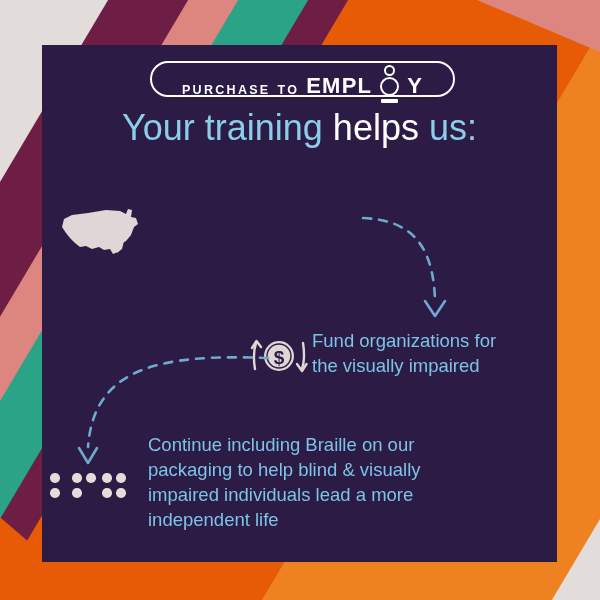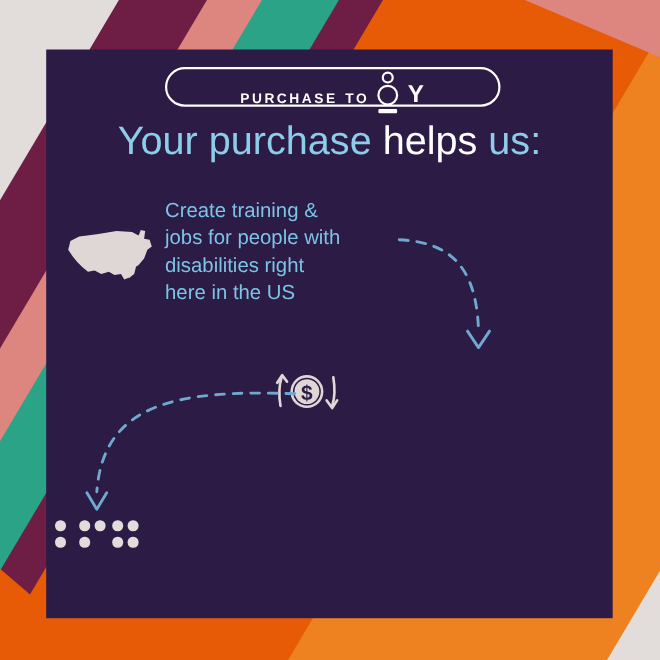--- a/index.html
+++ b/index.html
@@ -203,61 +203,60 @@
     <polygon points="-20,500 -20,620 120,620" fill="#e85b06"></polygon>
   </svg>
 
   <div id="card"></div>
 
   <div id="badge">
     <div class="pill"></div>
     <div class="pill-label">
       <span class="badge-word">PURCHASE</span>
       <span class="badge-word">TO</span>
+      <span class="badge-emp">EMPL</span>
       <span class="badge-person-icon">
         <span class="head"></span>
         <span class="ring"></span>
         <span class="base"></span>
       </span>
       <span class="badge-emp">Y</span>
     </div>
   </div>
 
-  <div id="headline"><span>Your purchase </span><span class="bold">helps</span><span> us:</span></div>
+  <div id="headline"><span>Your training </span><span class="bold">helps</span><span> us:</span></div>
 
   <svg id="us-map" viewBox="0 0 86 54">
     <path fill="#ded7d5" d="M6,14 L14,10 L30,8 L48,5 L62,6 L68,9 L70,4 L74,5 L73,12 L78,13
       L80,19 L76,22 L73,30 L68,36 L63,39 L60,47 L55,49 L52,44 L46,45 L41,42 L34,44 L28,41
       L22,42 L17,38 L12,33 L8,28 L4,22 Z"></path>
     <path fill="#ded7d5" d="M60,40 L66,36 L64,44 L59,48 Z"></path>
   </svg>
 
-  <div id="row1-text" class="body-text">Create training &amp;
-jobs for people with
-disabilities right
-here in the US</div>
 
   <svg id="arrow1" class="arrow-svg" viewBox="0 0 115 130">
     <path d="M8,18 C52,20 78,40 80,100" fill="none" stroke="#6fa9cf" stroke-width="2.6" stroke-dasharray="8,8" stroke-linecap="round"></path>
     <path d="M70,101 L80,116 L90,101" fill="none" stroke="#6fa9cf" stroke-width="2.6" stroke-linecap="round" stroke-linejoin="round"></path>
   </svg>
 
   <svg id="coin-group" viewBox="0 0 62 46">
 
     <path d="M7,36 C5,24 6,16 8,10" fill="none" stroke="#ded7d5" stroke-width="2.4" stroke-linecap="round"></path>
     <path d="M4,15 L8.5,8 L13,14" fill="none" stroke="#ded7d5" stroke-width="2.4" stroke-linecap="round" stroke-linejoin="round"></path>
 
     <circle cx="31" cy="23" r="15" fill="#ded7d5"></circle>
     <circle cx="31" cy="23" r="12" fill="none" stroke="#2b1b45" stroke-width="1.4"></circle>
     <text x="31" y="31" text-anchor="middle" font-size="19" font-family="Liberation Sans, sans-serif" font-weight="700" fill="#2b1b45">$</text>
 
     <path d="M55,10 C57,22 56,30 54,36" fill="none" stroke="#ded7d5" stroke-width="2.4" stroke-linecap="round"></path>
     <path d="M49,31 L54,38 L58.5,31" fill="none" stroke="#ded7d5" stroke-width="2.4" stroke-linecap="round" stroke-linejoin="round"></path>
   </svg>
 
+  <div id="row2-text" class="body-text">Fund organizations for
+the visually impaired</div>
 
   <svg id="arrow2" class="arrow-svg" viewBox="0 0 200 125">
     <path d="M196,6 C90,2 22,14 16,95" fill="none" stroke="#6fa9cf" stroke-width="2.6" stroke-dasharray="8,8" stroke-linecap="round"></path>
     <path d="M7,96 L16,111 L25,96" fill="none" stroke="#6fa9cf" stroke-width="2.6" stroke-linecap="round" stroke-linejoin="round"></path>
   </svg>
 
   <div id="braille">
     <span class="bdot" style="left:0px;  top:0px;"></span>
     <span class="bdot" style="left:0px;  top:15px;"></span>
 
@@ -266,14 +265,18 @@
 
     <span class="bdot" style="left:36px; top:0px;"></span>
 
     <span class="bdot" style="left:52px; top:0px;"></span>
     <span class="bdot" style="left:52px; top:15px;"></span>
 
     <span class="bdot" style="left:66px; top:0px;"></span>
     <span class="bdot" style="left:66px; top:15px;"></span>
   </div>
 
+  <div id="row3-text" class="body-text">Continue including Braille on our
+packaging to help blind &amp; visually
+impaired individuals lead a more
+independent life</div>
 
 </div>
 
 </body></html>

